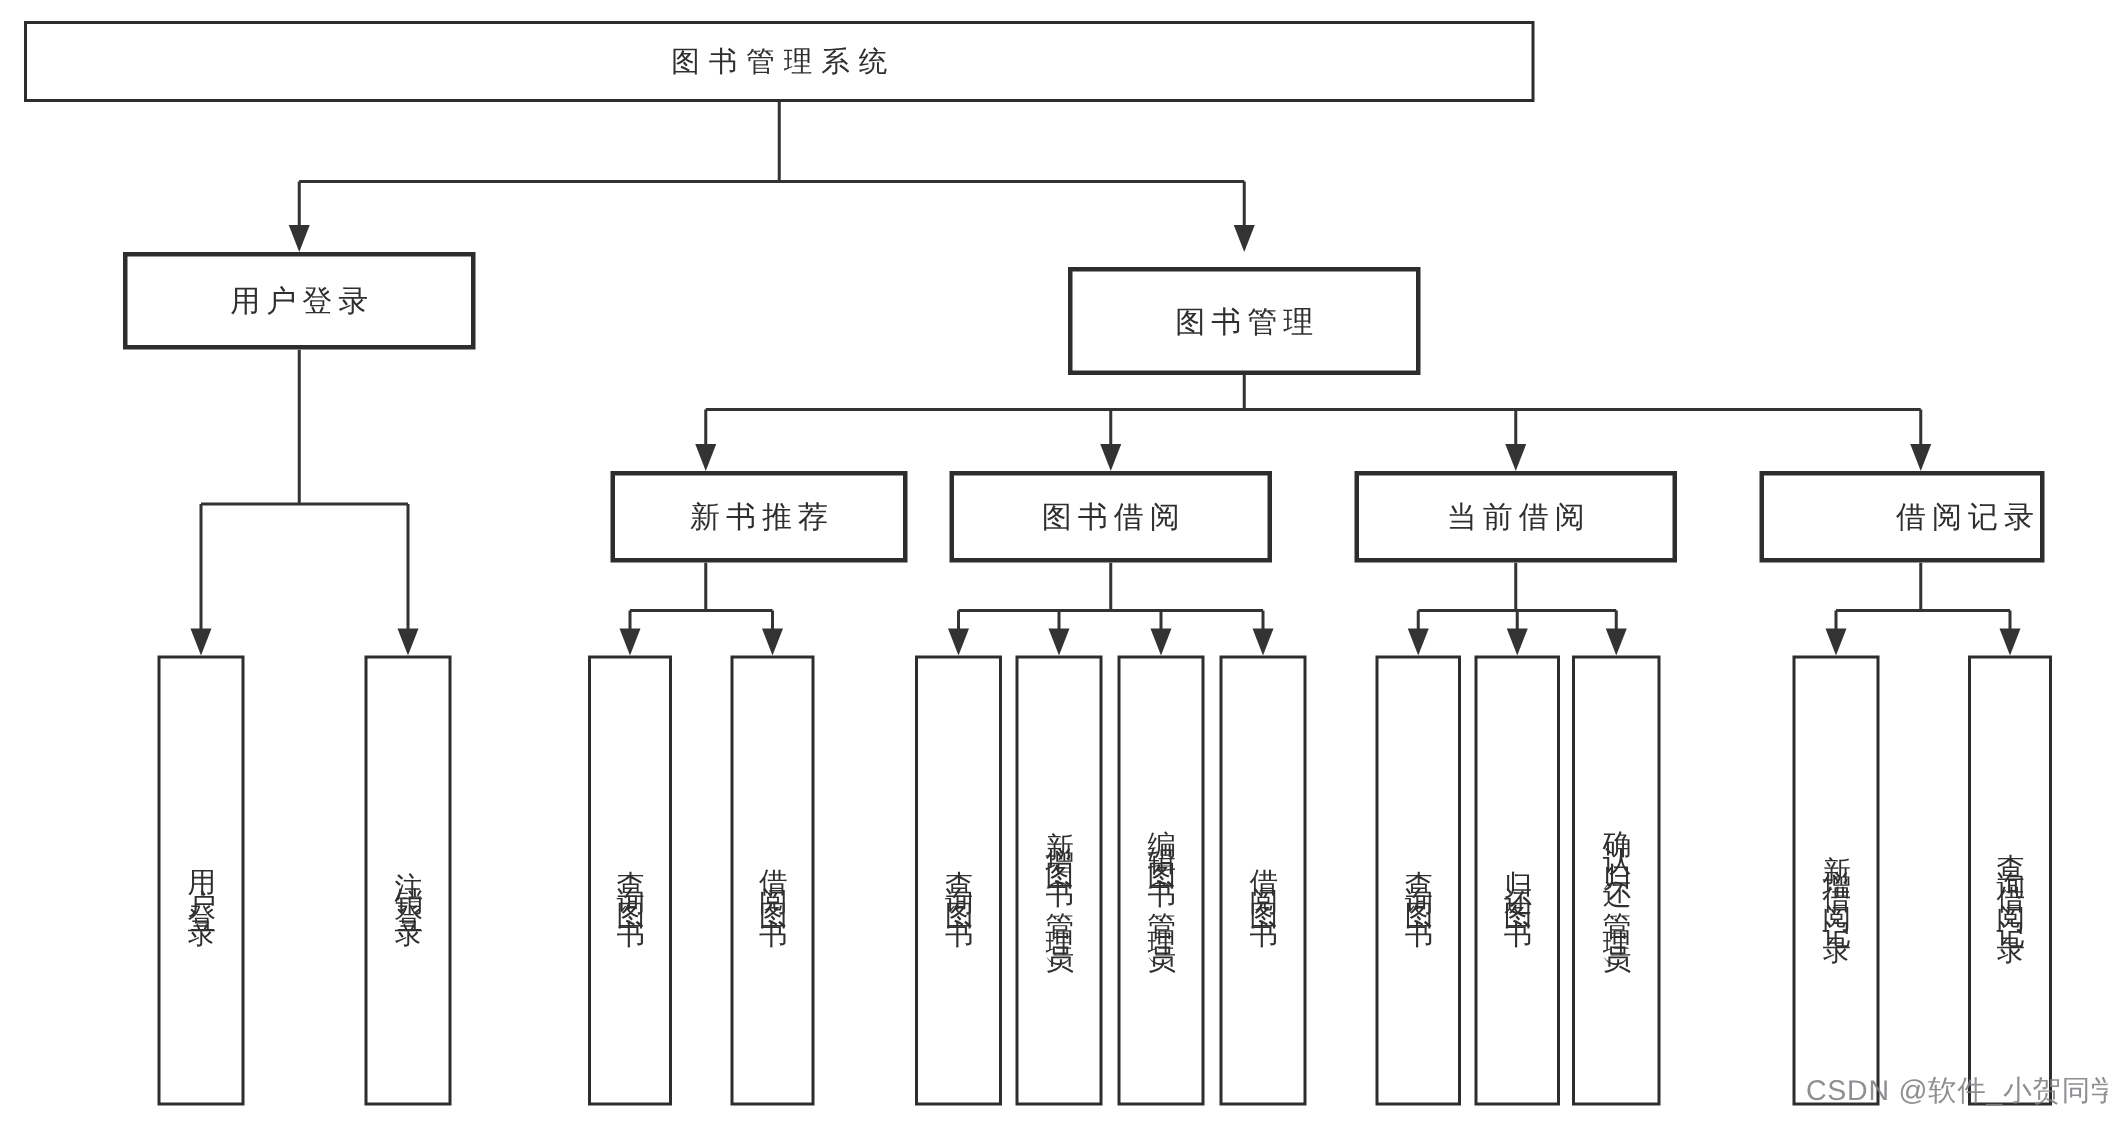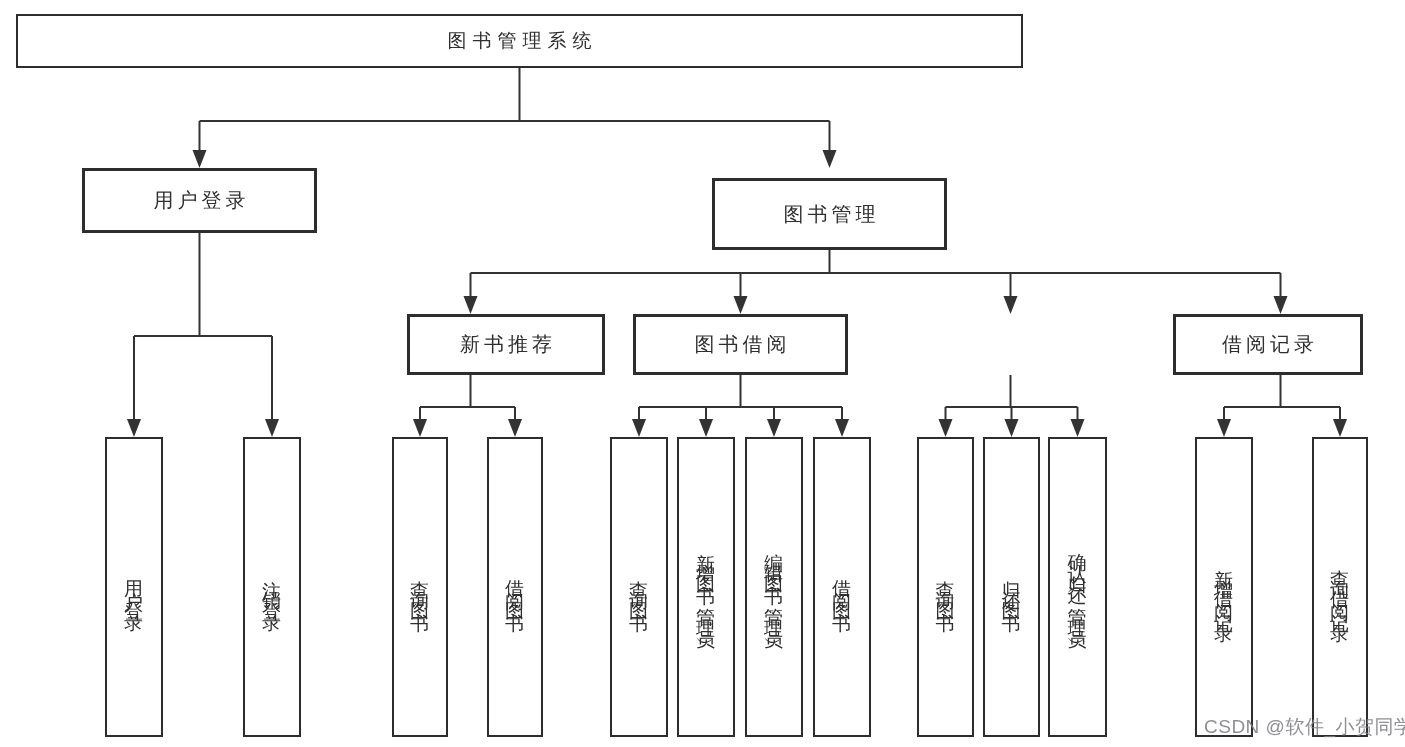--- a/index.html
+++ b/index.html
@@ -85,21 +85,24 @@
   <div class="node lvl b3" style="left:712px;top:178px;width:235px;height:72px;">
     <span class="label">图书管理</span>
   </div>
 
   <div class="node lvl b3" style="left:363px;top:314px;width:198px;height:61px;margin-left:44px;">
     <span class="label">新书推荐</span>
   </div>
   <div class="node lvl b3" style="left:633px;top:314px;width:215px;height:61px;text-align:center;">
     <span class="label">图书借阅</span>
   </div>
-  <div class="node lvl b3" style="left:1173px;top:314px;width:190px;height:61px;">
+  <div class="node lvl b3" style="left:903px;top:314px;width:215px;height:61px;">
+    <span class="label">当前借阅</span>
+  </div>
+  <div class="node lvl b3" style="left:1173px;top:314px;width:190px;height:61px;justify-content:flex-end;">
     <span class="label">借阅记录</span>
   </div>
 
   <div class="node tall b2" style="left:105px;top:437px;width:58px;height:300px;">
     <span class="label">用户登录</span>
   </div>
   <div class="node tall b2" style="left:243px;top:437px;width:58px;height:300px;">
     <span class="label">注销登录</span>
   </div>
 

